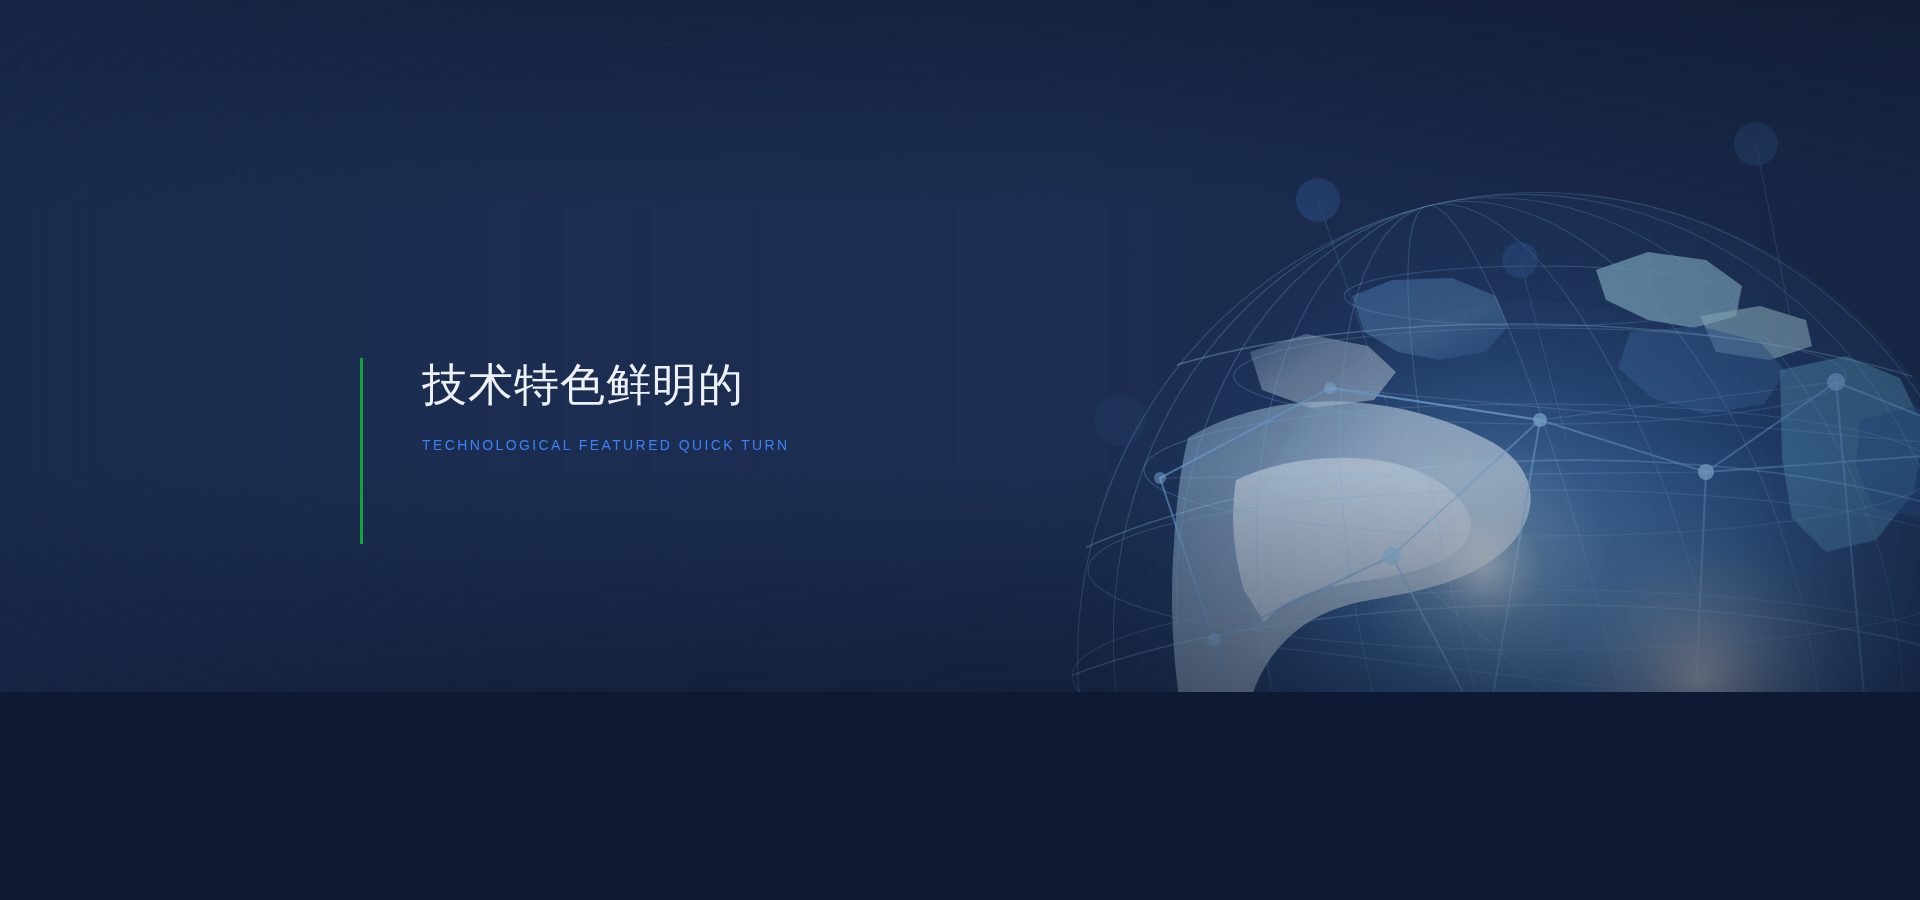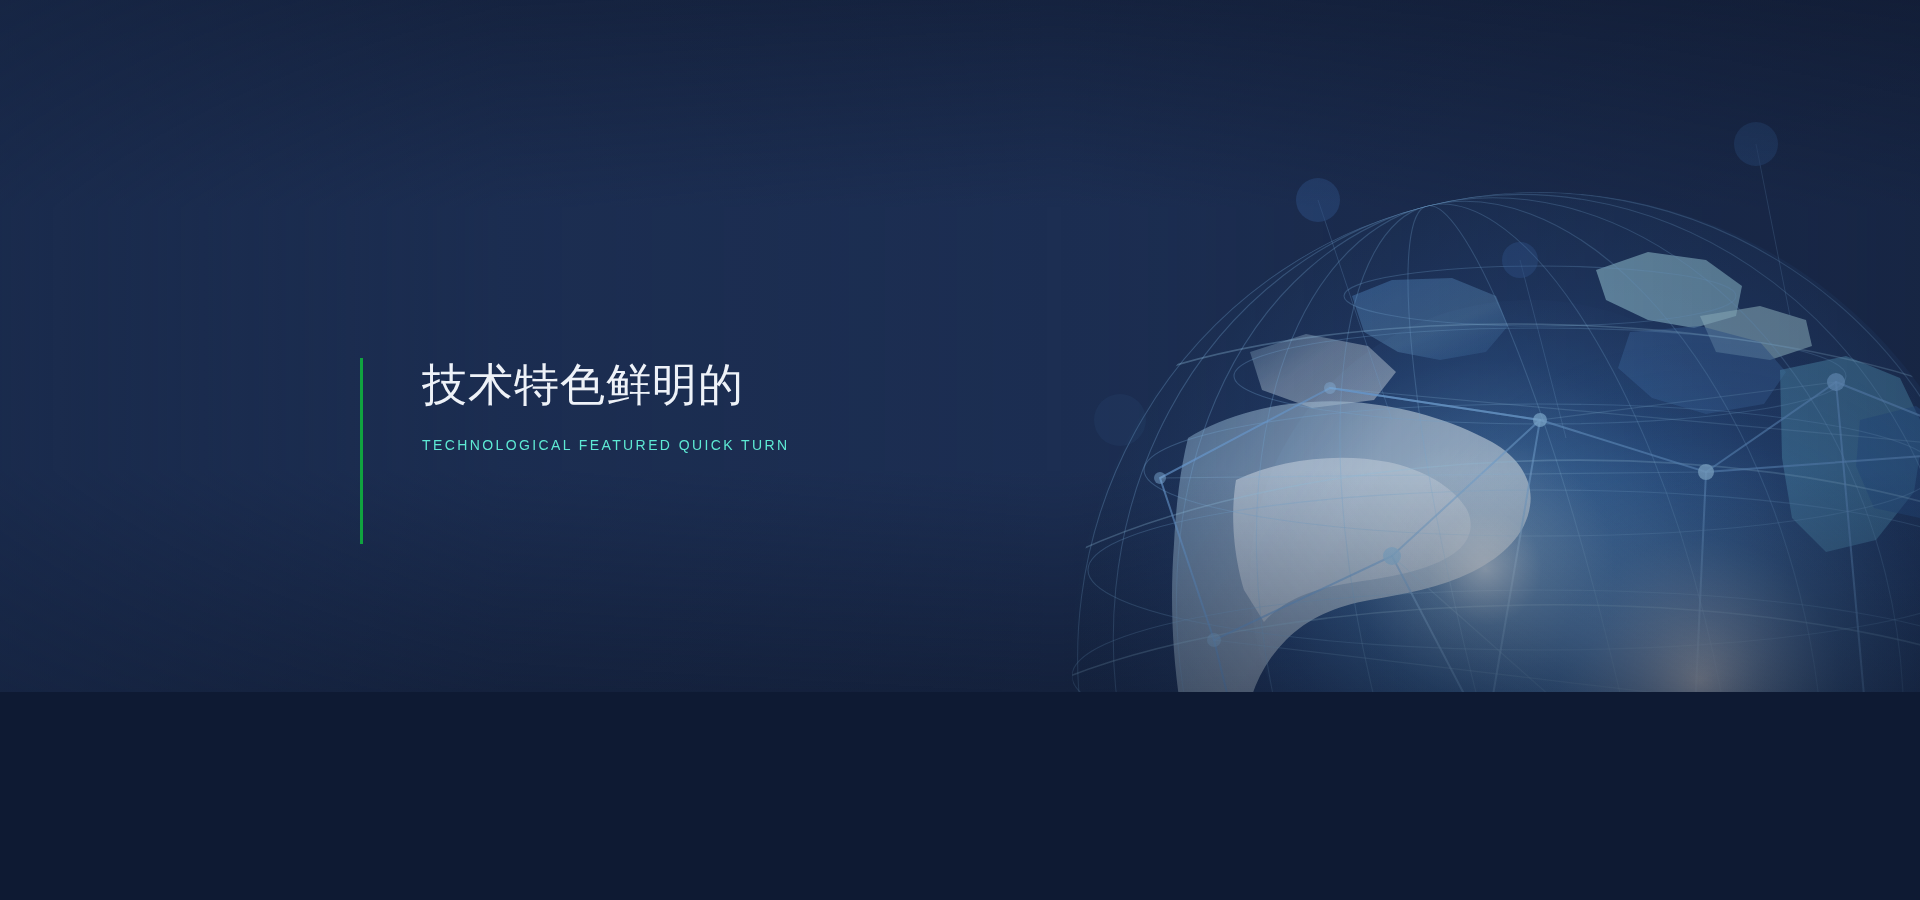--- a/index.html
+++ b/index.html
@@ -95,21 +95,21 @@
     color: #ffffff;
     letter-spacing: 0.5px;
     line-height: 1.18;
     white-space: nowrap;
     margin: 2px 0 0 0;
   }
   .subtitle {
     margin-top: 22px;
     font-size: 14px;
     font-weight: 400;
-    color: #5eead4;
+    color: #3b82f6;
     letter-spacing: 2.4px;
     line-height: 1.72;
     max-width: 380px;
   }
   .subtitle span { display: block; white-space: nowrap; }
 </style>
 </head>
 <body>
 
 <div id="stage">

